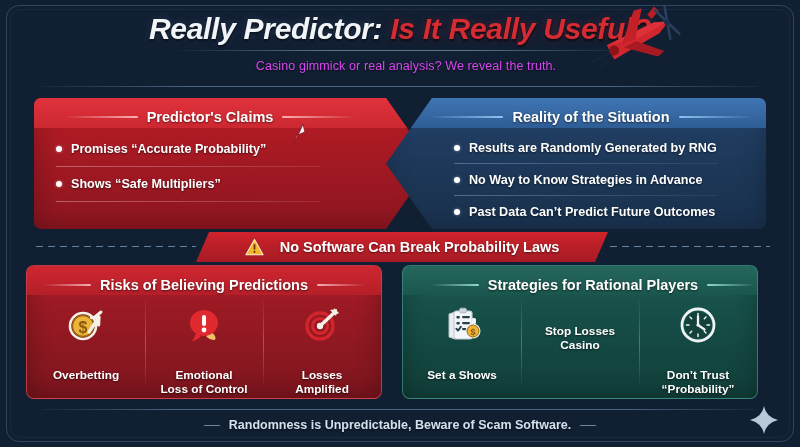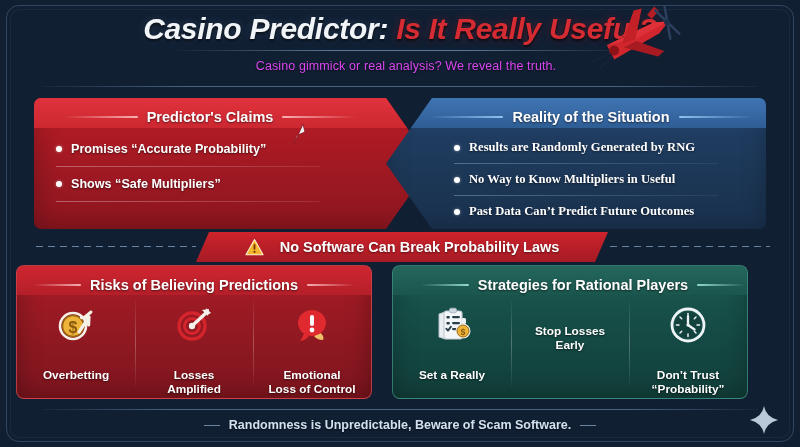--- a/index.html
+++ b/index.html
@@ -111,21 +111,21 @@
   .bullets { position: absolute; z-index: 3; }
   .bullets.claims  { left: 22px; top: 34px; width: 310px; }
   .bullets.reality { left: 68px; top: 34px; width: 300px; }
   .blt {
     position: relative; display: flex; align-items: center; gap: 9px;
     color: #ffffff; font-size: 12.6px; font-weight: bold;
     text-shadow: 0 1px 2px rgba(0,0,0,0.55);
     white-space: nowrap;
   }
   .bullets.claims .blt { height: 34px; }
-  .bullets.reality .blt { height: 31px; font-family: Liberation Serif, serif; }
+  .bullets.reality .blt { height: 31px; }
   .dot { width: 6px; height: 6px; border-radius: 50%; background: #ffffff; flex: none; box-shadow: 0 0 3px rgba(255,255,255,0.5); }
   .blt-rule {
     height: 1px; width: 264px;
     background: linear-gradient(90deg, rgba(255,255,255,0.32), rgba(255,255,255,0.10));
   }
   .bullets.reality .blt-rule { background: linear-gradient(90deg, rgba(160,200,240,0.38), rgba(160,200,240,0.08)); }
 
   
   .banner-zone { position: absolute; left: 0; top: 232px; width: 800px; height: 30px; }
   .dash-l, .dash-r {
@@ -141,21 +141,21 @@
     clip-path: polygon(13px 0, 412px 0, 399px 100%, 0 100%);
     display: flex; align-items: center; justify-content: center; gap: 16px;
     box-shadow: 0 2px 7px rgba(0,0,0,0.45);
   }
   .banner .btxt {
     color: #ffffff; font-size: 14.5px; font-weight: bold;
     text-shadow: 0 1px 2px rgba(0,0,0,0.5); white-space: nowrap;
   }
 
   
-  .row-bot { position: absolute; left: 16px; top: 265px; width: 732px; height: 134px; }
+  .row-bot { position: absolute; left: 26px; top: 265px; width: 732px; height: 134px; }
   .panel-risks {
     position: absolute; left: 0; top: 0; width: 356px; height: 134px;
     border-radius: 8px; overflow: hidden;
     background: linear-gradient(180deg, #b7202a 0%, #9d1a24 26%, #8d1821 62%, #7e151e 100%);
     border: 1px solid rgba(232,90,100,0.55);
     box-shadow: inset 0 0 26px rgba(0,0,0,0.30);
   }
   .panel-risks::before{
     content:""; position:absolute; left:0; top:0; width:100%; height:29px;
     background: linear-gradient(180deg, #cf2630 0%, #b41f29 100%);
@@ -214,21 +214,21 @@
   .sparkle { position: absolute; left: 748px; top: 404px; width: 32px; height: 32px; }
 </style>
 </head>
 <body>
 
 <div id="poster">
   <div id="frame"></div>
 
   <div class="header">
     <div class="title">
-      <span class="t-white">Casino Predictor:</span>
+      <span class="t-white">Really Predictor:</span>
       <span class="t-red">Is It Really Useful?</span>
     </div>
     <div class="title-rule"></div>
     <div class="subtitle">Casino gimmick or real analysis? We reveal the truth.</div>
     <div class="header-rule"></div>
 
     <svg class="plane" viewBox="0 0 104 72">
       <g transform="rotate(-28 52 36)">
         <line x1="8" y1="36" x2="30" y2="36" stroke="#14233a" stroke-width="2.4"></line>
         <line x1="10" y1="46" x2="30" y2="40" stroke="#14233a" stroke-width="2.2"></line>
@@ -277,21 +277,21 @@
         <span class="hdr-line blue2"></span>
       </div>
       <div class="bullets reality">
         <div class="blt">
           <span class="dot"></span>
           <span>Results are Randomly Generated by RNG</span>
         </div>
         <div class="blt-rule"></div>
         <div class="blt">
           <span class="dot"></span>
-          <span>No Way to Know Multipliers in Useful</span>
+          <span>No Way to Know Strategies in Advance</span>
         </div>
         <div class="blt-rule"></div>
         <div class="blt">
           <span class="dot"></span>
           <span>Past Data Can’t Predict Future Outcomes</span>
         </div>
       </div>
     </div>
   </div>
 
@@ -322,49 +322,49 @@
           <div class="ico">
             <svg width="42" height="42" viewBox="0 0 42 42">
               <circle cx="18" cy="22" r="13" fill="none" stroke="#f6f1e6" stroke-width="2.6"></circle>
               <circle cx="18" cy="22" r="10.5" fill="#eeb43a" stroke="#9a6a12" stroke-width="1.4"></circle>
               <text x="18" y="28.5" font-family="'Liberation Sans',sans-serif" font-size="16" font-weight="bold" fill="#8a5a0c" text-anchor="middle">$</text>
               <path d="M24 28 L34 13 M34 13 L26.5 13.6 M34 13 L33.6 20.8" stroke="#f6f1e6" stroke-width="3.2" stroke-linecap="round" fill="none"></path>
               <path d="M30 13 L36 8" stroke="#f6f1e6" stroke-width="3" stroke-linecap="round"></path>
             </svg>
           </div>
           <div class="lbl">Overbetting</div>
+        </div>
+
+        <div class="cell">
+          <div class="ico">
+            <svg width="42" height="42" viewBox="0 0 42 42">
+              <path d="M28 28 q6 4 4 8 q-6 0 -9 -4 Z" fill="#efc06a"></path>
+              <path d="M21 6 a14 13 0 1 1 -0.1 0 Z" fill="#e02a2f"></path>
+              <path d="M13 29 q-2 7 -5 8 q6 0 10 -5 Z" fill="#e02a2f"></path>
+              <rect x="19" y="11" width="4" height="11" rx="2" fill="#ffffff"></rect>
+              <circle cx="21" cy="26" r="2.4" fill="#ffffff"></circle>
+            </svg>
+          </div>
+          <div class="lbl">Emotional
+Loss of Control</div>
         </div>
 
         <div class="cell">
           <div class="ico">
             <svg width="42" height="42" viewBox="0 0 42 42">
               <circle cx="19" cy="22" r="13" fill="none" stroke="#d4242c" stroke-width="3.4"></circle>
               <circle cx="19" cy="22" r="7.5" fill="none" stroke="#d4242c" stroke-width="3.2"></circle>
               <path d="M19 22 L34 8" stroke="#f4f0ea" stroke-width="3.4" stroke-linecap="round"></path>
               <circle cx="19" cy="22" r="3.2" fill="#f4f0ea"></circle>
               <path d="M29 6 L36 5 L35 12 Z" fill="#f4f0ea"></path>
               <path d="M33 4 L38 9 L34 11 Z" fill="#f4f0ea"></path>
             </svg>
           </div>
           <div class="lbl">Losses
 Amplified</div>
-        </div>
-
-        <div class="cell">
-          <div class="ico">
-            <svg width="42" height="42" viewBox="0 0 42 42">
-              <path d="M28 28 q6 4 4 8 q-6 0 -9 -4 Z" fill="#efc06a"></path>
-              <path d="M21 6 a14 13 0 1 1 -0.1 0 Z" fill="#e02a2f"></path>
-              <path d="M13 29 q-2 7 -5 8 q6 0 10 -5 Z" fill="#e02a2f"></path>
-              <rect x="19" y="11" width="4" height="11" rx="2" fill="#ffffff"></rect>
-              <circle cx="21" cy="26" r="2.4" fill="#ffffff"></circle>
-            </svg>
-          </div>
-          <div class="lbl">Emotional
-Loss of Control</div>
         </div>
       </div>
     </div>
 
     <div class="panel-strategies">
       <div class="panel-hdr">
         <span class="hdr-line grn short"></span>
         <span class="ttl">Strategies for Rational Players</span>
         <span class="hdr-line grn2 short"></span>
       </div>
@@ -381,26 +381,26 @@
               <rect x="22" y="24" width="8" height="2.2" rx="1.1" fill="#2b3f4a"></rect>
               <rect x="16.5" y="12" width="3.2" height="2.4" rx="0.6" fill="#2b3f4a"></rect>
               <rect x="16.5" y="18" width="3.2" height="2.4" rx="0.6" fill="#2b3f4a"></rect>
               <path d="M16.3 24.6 L18 26.6 L21 22.6" stroke="#2b3f4a" stroke-width="1.8" fill="none" stroke-linecap="round" stroke-linejoin="round"></path>
               <rect x="31.5" y="14" width="4.5" height="6" rx="1.6" fill="#eef3f6"></rect>
               <circle cx="33" cy="27" r="7.5" fill="#f0f4f7"></circle>
               <circle cx="33" cy="27" r="6" fill="#eeb43a" stroke="#9a6a12" stroke-width="1"></circle>
               <text x="33" y="31" font-family="'Liberation Sans',sans-serif" font-size="9" font-weight="bold" fill="#8a5a0c" text-anchor="middle">$</text>
             </svg>
           </div>
-          <div class="lbl">Set a Really</div>
+          <div class="lbl">Set a Shows</div>
         </div>
 
         <div class="cell">
           <div class="lbl">Stop Losses
-Early</div>
+Casino</div>
         </div>
 
         <div class="cell">
           <div class="ico">
             <svg width="42" height="42" viewBox="0 0 42 42">
               <circle cx="21" cy="21" r="16" fill="none" stroke="#eef3f5" stroke-width="2.8"></circle>
               <circle cx="21" cy="21" r="13" fill="#13423c"></circle>
               <g stroke="#eef3f5" stroke-width="1.5" stroke-linecap="round">
                 <line x1="21" y1="9.5" x2="21" y2="12"></line>
                 <line x1="21" y1="30" x2="21" y2="32.5"></line>

